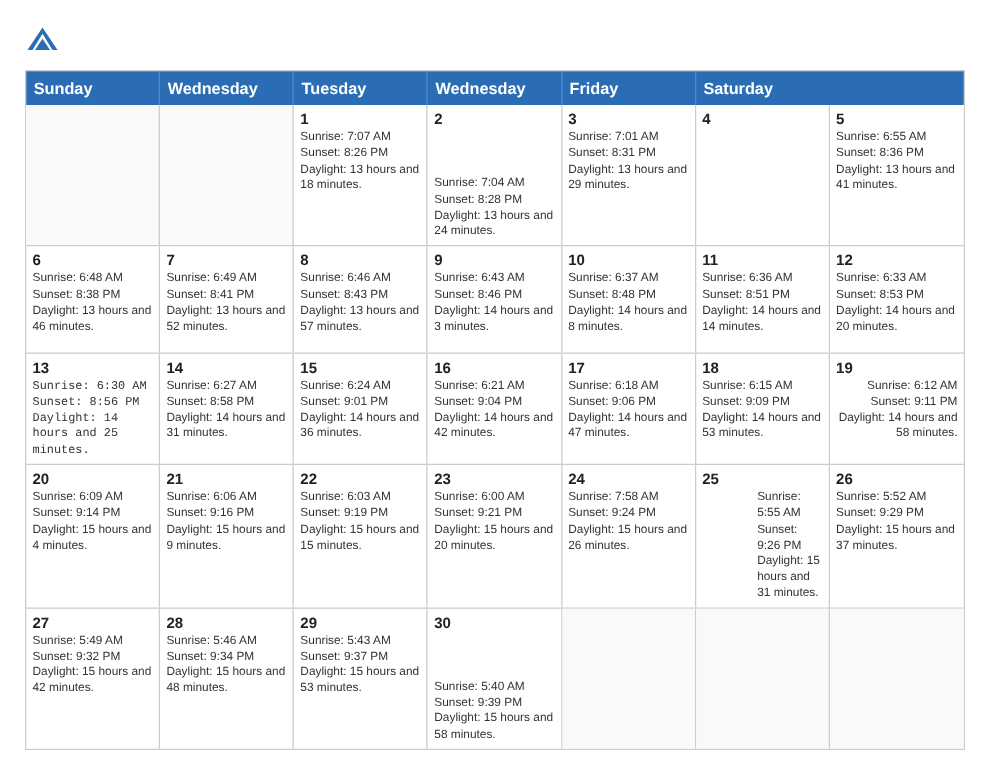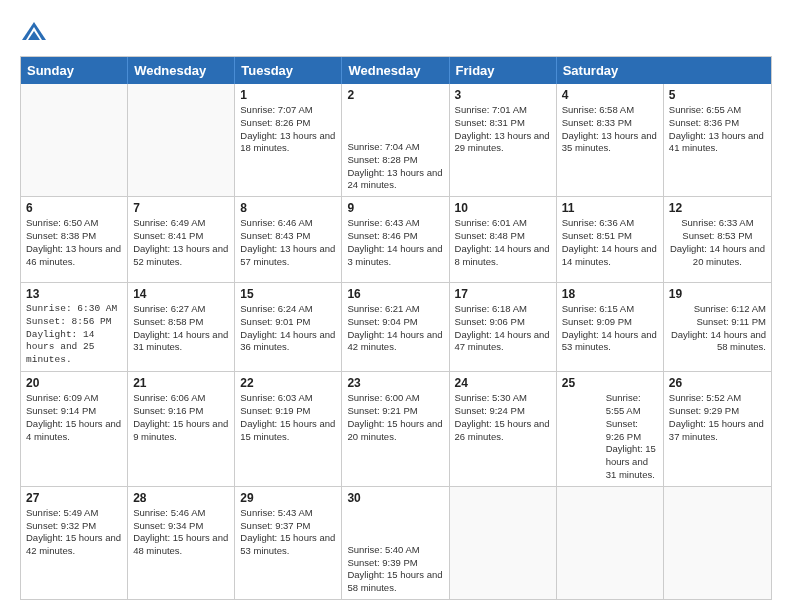--- a/index.html
+++ b/index.html
@@ -162,35 +162,32 @@
 Daylight: 13 hours and 24 minutes.</div>
           </div>
           <div class="cal-cell">
             <div class="day-num">3</div>
             <div class="day-info" style="white-space: pre-line;">Sunrise: 7:01 AM
 Sunset: 8:31 PM
 Daylight: 13 hours and 29 minutes.</div>
           </div>
           <div class="cal-cell">
             <div class="day-num">4</div>
-            <div class="day-info" style="white-space: pre-line;">Sunrise: 6:58 AM
-Sunset: 8:33 PM
-Daylight: 13 hours and 35 minutes.</div>
           </div>
           <div class="cal-cell">
             <div class="day-num">5</div>
             <div class="day-info" style="white-space: pre-line;">Sunrise: 6:55 AM
 Sunset: 8:36 PM
 Daylight: 13 hours and 41 minutes.</div>
           </div>
         </div>
         <div class="cal-row">
           <div class="cal-cell">
             <div class="day-num">6</div>
-            <div class="day-info" style="white-space: pre-line;">Sunrise: 6:50 AM
+            <div class="day-info" style="white-space: pre-line;">Sunrise: 6:48 AM
 Sunset: 8:38 PM
 Daylight: 13 hours and 46 minutes.</div>
           </div>
           <div class="cal-cell">
             <div class="day-num">7</div>
             <div class="day-info" style="white-space: pre-line;">Sunrise: 6:49 AM
 Sunset: 8:41 PM
 Daylight: 13 hours and 52 minutes.</div>
           </div>
           <div class="cal-cell">
@@ -200,33 +197,33 @@
 Daylight: 13 hours and 57 minutes.</div>
           </div>
           <div class="cal-cell">
             <div class="day-num">9</div>
             <div class="day-info" style="white-space: pre-line;">Sunrise: 6:43 AM
 Sunset: 8:46 PM
 Daylight: 14 hours and 3 minutes.</div>
           </div>
           <div class="cal-cell">
             <div class="day-num">10</div>
-            <div class="day-info" style="white-space: pre-line;">Sunrise: 6:01 AM
+            <div class="day-info" style="white-space: pre-line;">Sunrise: 6:37 AM
 Sunset: 8:48 PM
 Daylight: 14 hours and 8 minutes.</div>
           </div>
           <div class="cal-cell">
             <div class="day-num">11</div>
             <div class="day-info" style="white-space: pre-line;">Sunrise: 6:36 AM
 Sunset: 8:51 PM
 Daylight: 14 hours and 14 minutes.</div>
           </div>
           <div class="cal-cell">
             <div class="day-num">12</div>
-            <div class="day-info" style="white-space: pre-line; text-align: center;">Sunrise: 6:33 AM
+            <div class="day-info" style="white-space: pre-line;">Sunrise: 6:33 AM
 Sunset: 8:53 PM
 Daylight: 14 hours and 20 minutes.</div>
           </div>
         </div>
         <div class="cal-row">
           <div class="cal-cell">
             <div class="day-num">13</div>
             <div class="day-info" style="white-space: pre-line; font-family: Liberation Mono, monospace;">Sunrise: 6:30 AM
 Sunset: 8:56 PM
 Daylight: 14 hours and 25 minutes.</div>
@@ -288,21 +285,21 @@
 Daylight: 15 hours and 15 minutes.</div>
           </div>
           <div class="cal-cell">
             <div class="day-num">23</div>
             <div class="day-info" style="white-space: pre-line;">Sunrise: 6:00 AM
 Sunset: 9:21 PM
 Daylight: 15 hours and 20 minutes.</div>
           </div>
           <div class="cal-cell">
             <div class="day-num">24</div>
-            <div class="day-info" style="white-space: pre-line;">Sunrise: 5:30 AM
+            <div class="day-info" style="white-space: pre-line;">Sunrise: 7:58 AM
 Sunset: 9:24 PM
 Daylight: 15 hours and 26 minutes.</div>
           </div>
           <div class="cal-cell">
             <div class="day-num">25</div>
             <div class="day-info" style="white-space: pre-line; margin-left: 44px;">Sunrise: 5:55 AM
 Sunset: 9:26 PM
 Daylight: 15 hours and 31 minutes.</div>
           </div>
           <div class="cal-cell">

